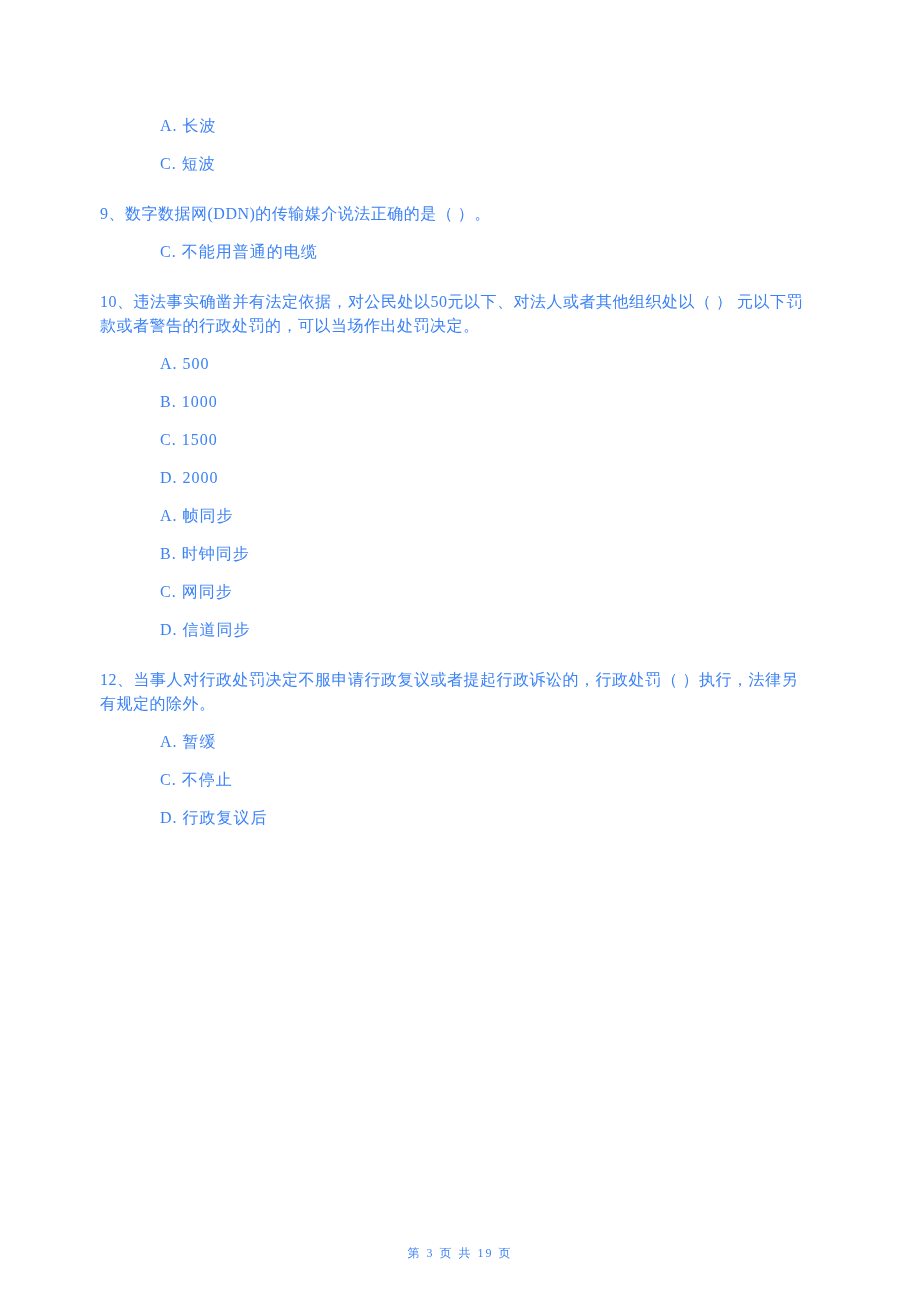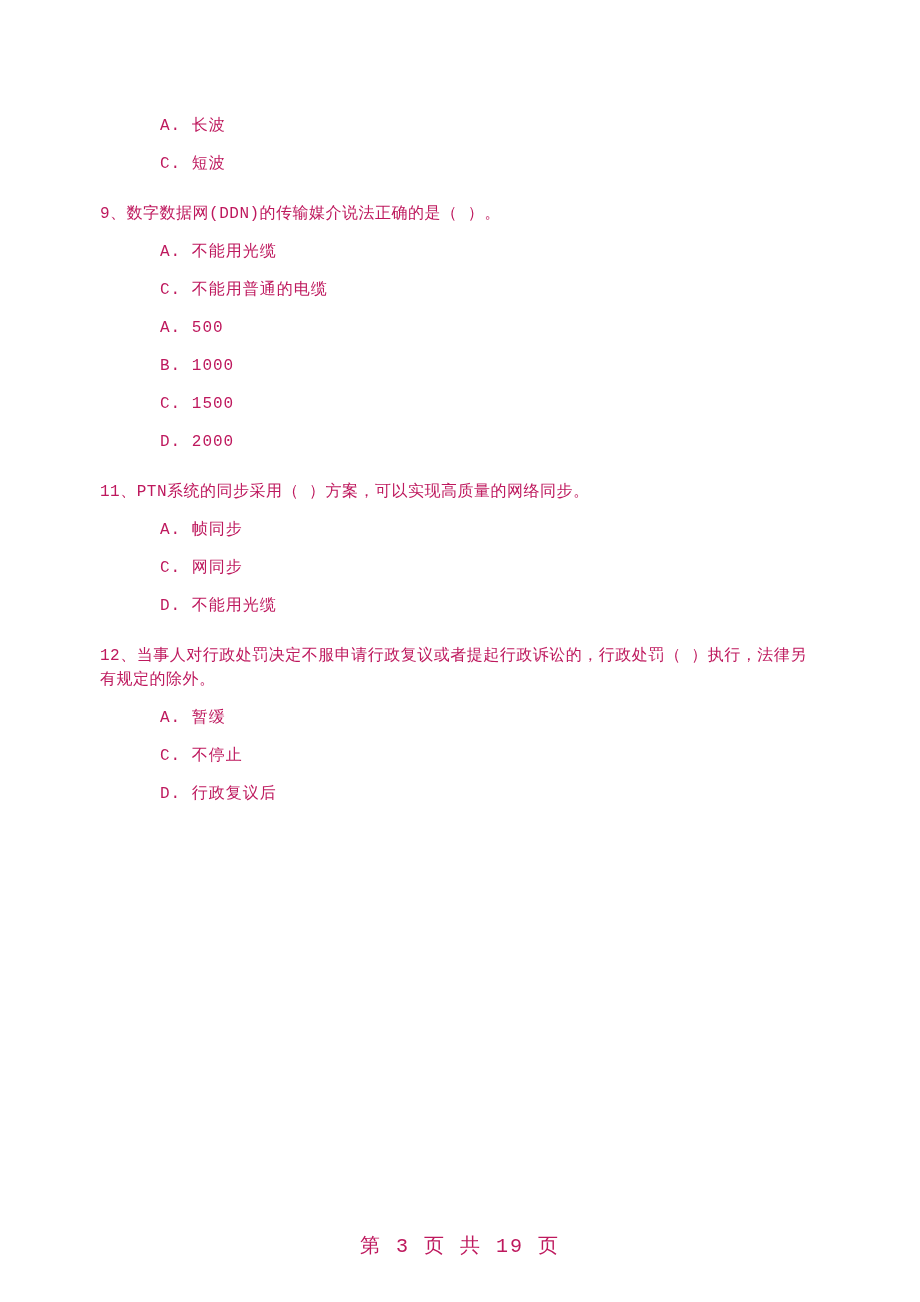--- a/index.html
+++ b/index.html
@@ -6,65 +6,65 @@
     margin: 0;
     padding: 0;
     background: #ffffff;
     width: 920px;
   }
   .page {
     width: 920px;
     height: 1302px;
     box-sizing: border-box;
     padding: 100px 100px 0 100px;
-    font-family: Liberation Mono, monospace;
+    font-family: Liberation Serif, serif;
     font-size: 16px;
-    color: #be185d;
+    color: #3b82f6;
     line-height: 1.5;
     position: relative;
   }
   .option {
     margin: 14px 0 14px 60px;
     letter-spacing: 1px;
   }
   .question {
     margin: 26px 10px 14px 0;
     letter-spacing: 0.5px;
   }
   .footer {
     position: absolute;
     bottom: 40px;
     left: 0;
     right: 0;
     text-align: center;
-    font-size: 20px;
+    font-size: 12px;
     letter-spacing: 2px;
   }
 </style>
 </head>
 <body>
 
 <div class="page">
 
   <div class="option">A.  长波</div>
   <div class="option">C.  短波</div>
 
   <div class="question">9、数字数据网(DDN)的传输媒介说法正确的是（        ）。</div>
-  <div class="option">A.  不能用光缆</div>
   <div class="option">C.  不能用普通的电缆</div>
 
+  <div class="question">10、违法事实确凿并有法定依据，对公民处以50元以下、对法人或者其他组织处以（        ） 元以下罚款或者警告的行政处罚的，可以当场作出处罚决定。</div>
   <div class="option">A.  500</div>
   <div class="option">B.  1000</div>
   <div class="option">C.  1500</div>
   <div class="option">D.  2000</div>
 
-  <div class="question">11、PTN系统的同步采用（        ）方案，可以实现高质量的网络同步。</div>
   <div class="option">A. 帧同步</div>
+  <div class="option">B. 时钟同步</div>
   <div class="option">C. 网同步</div>
-  <div class="option">D. 不能用光缆</div>
+  <div class="option">D. 信道同步</div>
 
   <div class="question">12、当事人对行政处罚决定不服申请行政复议或者提起行政诉讼的，行政处罚（        ）执行，法律另有规定的除外。</div>
   <div class="option">A.  暂缓</div>
   <div class="option">C.  不停止</div>
   <div class="option">D.  行政复议后</div>
 
   <div class="footer">第  3  页  共  19  页</div>
 </div>
 
 </body></html>

